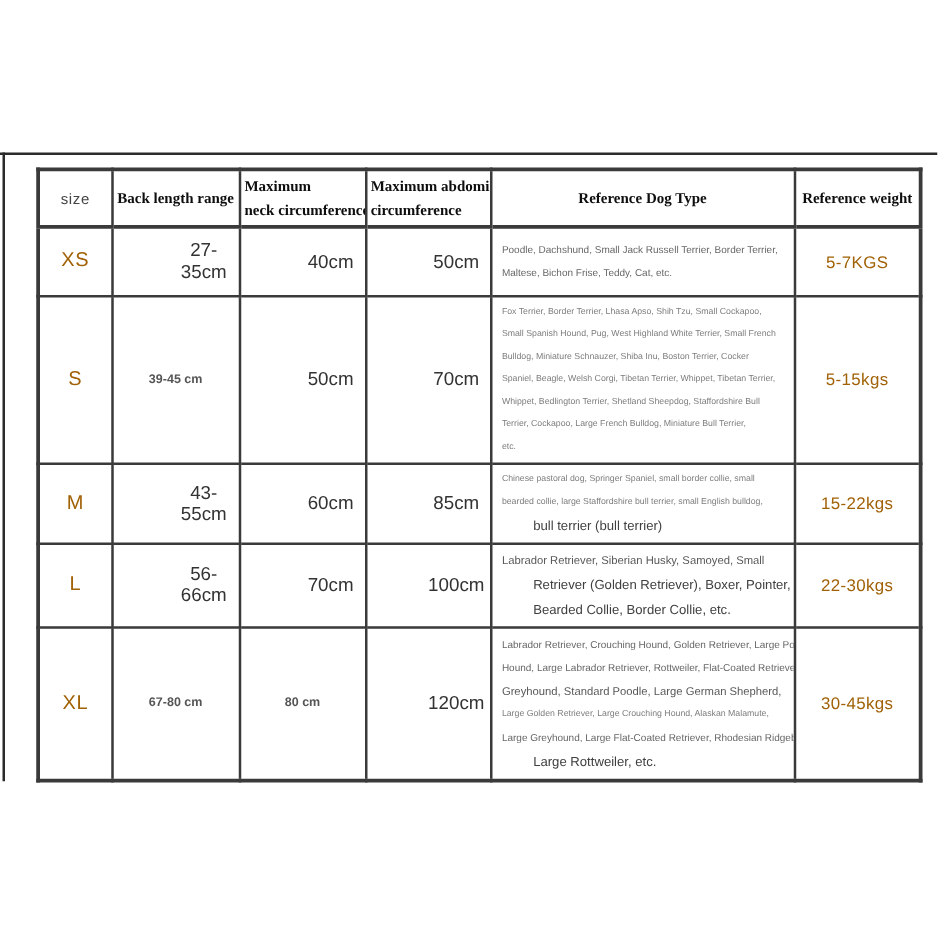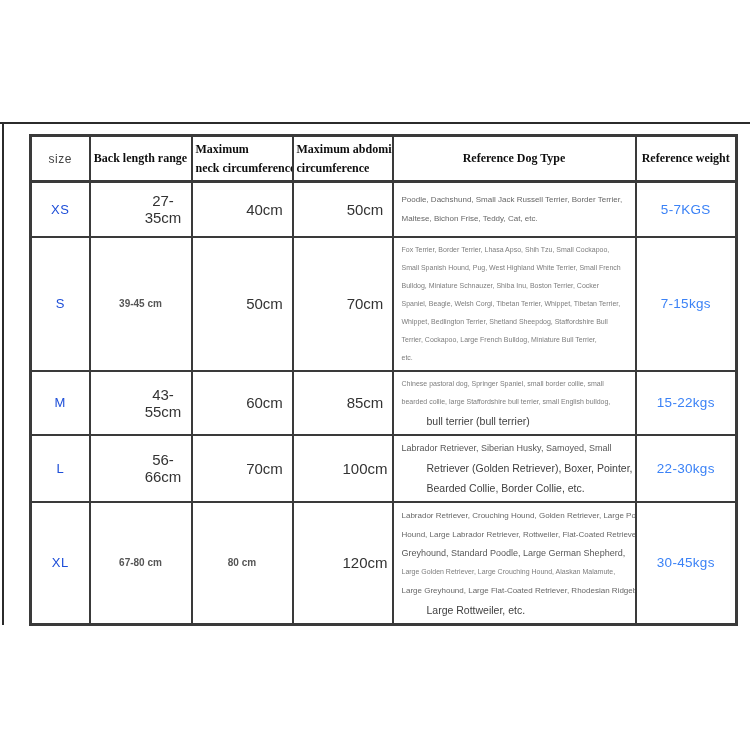--- a/index.html
+++ b/index.html
@@ -26,24 +26,24 @@
   td.hdr-left{text-align:left;padding-left:3px;}
   td.hdr-left div{line-height:19px;}
 
   
   tbody tr:nth-child(1){height:55px;}
   tbody tr:nth-child(2){height:130px;}
   tbody tr:nth-child(3){height:61px;}
   tbody tr:nth-child(4){height:61px;}
   tbody tr:nth-child(5){height:115px;}
 
-  td.size-col{font-size:13px;color:#1d4ed8;letter-spacing:.5px;}
+  td.size-col{font-size:16px;color:#a16207;letter-spacing:.5px;}
   td.val.lg{font-size:15px;color:#333;padding-left:45px;}
   td.val.sm{font-size:10px;color:#555;font-weight:bold;}
-  td.weight-col{font-size:13.5px;color:#3b82f6;letter-spacing:.3px;}
+  td.weight-col{font-size:13.5px;color:#a16207;letter-spacing:.3px;}
 
   td.dog-cell{text-align:left;padding:3px 3px 3px 8px;margin-left:32px;}
   .dog-line{white-space:nowrap;}
   .dog-line.sm {font-size:7px;  color:#7d7d7d;line-height:18px;}
   .dog-line.md {font-size:8px;  color:#676767;line-height:19px;}
   .dog-line.md2{font-size:9px;  color:#585858;line-height:19px;}
   .dog-line.lg {font-size:10.5px;color:#3f3f3f;line-height:20px;padding-left:25px;}
 </style>
 </head>
 <body>
@@ -96,21 +96,21 @@
           <td class="val lg">70cm</td>
           <td class="dog-cell">
             <div class="dog-line sm">Fox Terrier, Border Terrier, Lhasa Apso, Shih Tzu, Small Cockapoo,</div>
             <div class="dog-line sm">Small Spanish Hound, Pug, West Highland White Terrier, Small French</div>
             <div class="dog-line sm">Bulldog, Miniature Schnauzer, Shiba Inu, Boston Terrier, Cocker</div>
             <div class="dog-line sm">Spaniel, Beagle, Welsh Corgi, Tibetan Terrier, Whippet, Tibetan Terrier,</div>
             <div class="dog-line sm">Whippet, Bedlington Terrier, Shetland Sheepdog, Staffordshire Bull</div>
             <div class="dog-line sm">Terrier, Cockapoo, Large French Bulldog, Miniature Bull Terrier,</div>
             <div class="dog-line sm">etc.</div>
           </td>
-          <td class="weight-col">7-15kgs</td>
+          <td class="weight-col">5-15kgs</td>
         </tr>
         <tr class="body-row">
           <td class="size-col">M</td>
           <td class="val lg">43-55cm</td>
           <td class="val lg">60cm</td>
           <td class="val lg">85cm</td>
           <td class="dog-cell">
             <div class="dog-line sm">Chinese pastoral dog, Springer Spaniel, small border collie, small</div>
             <div class="dog-line sm">bearded collie, large Staffordshire bull terrier, small English bulldog,</div>
             <div class="dog-line lg">bull terrier (bull terrier)</div>

